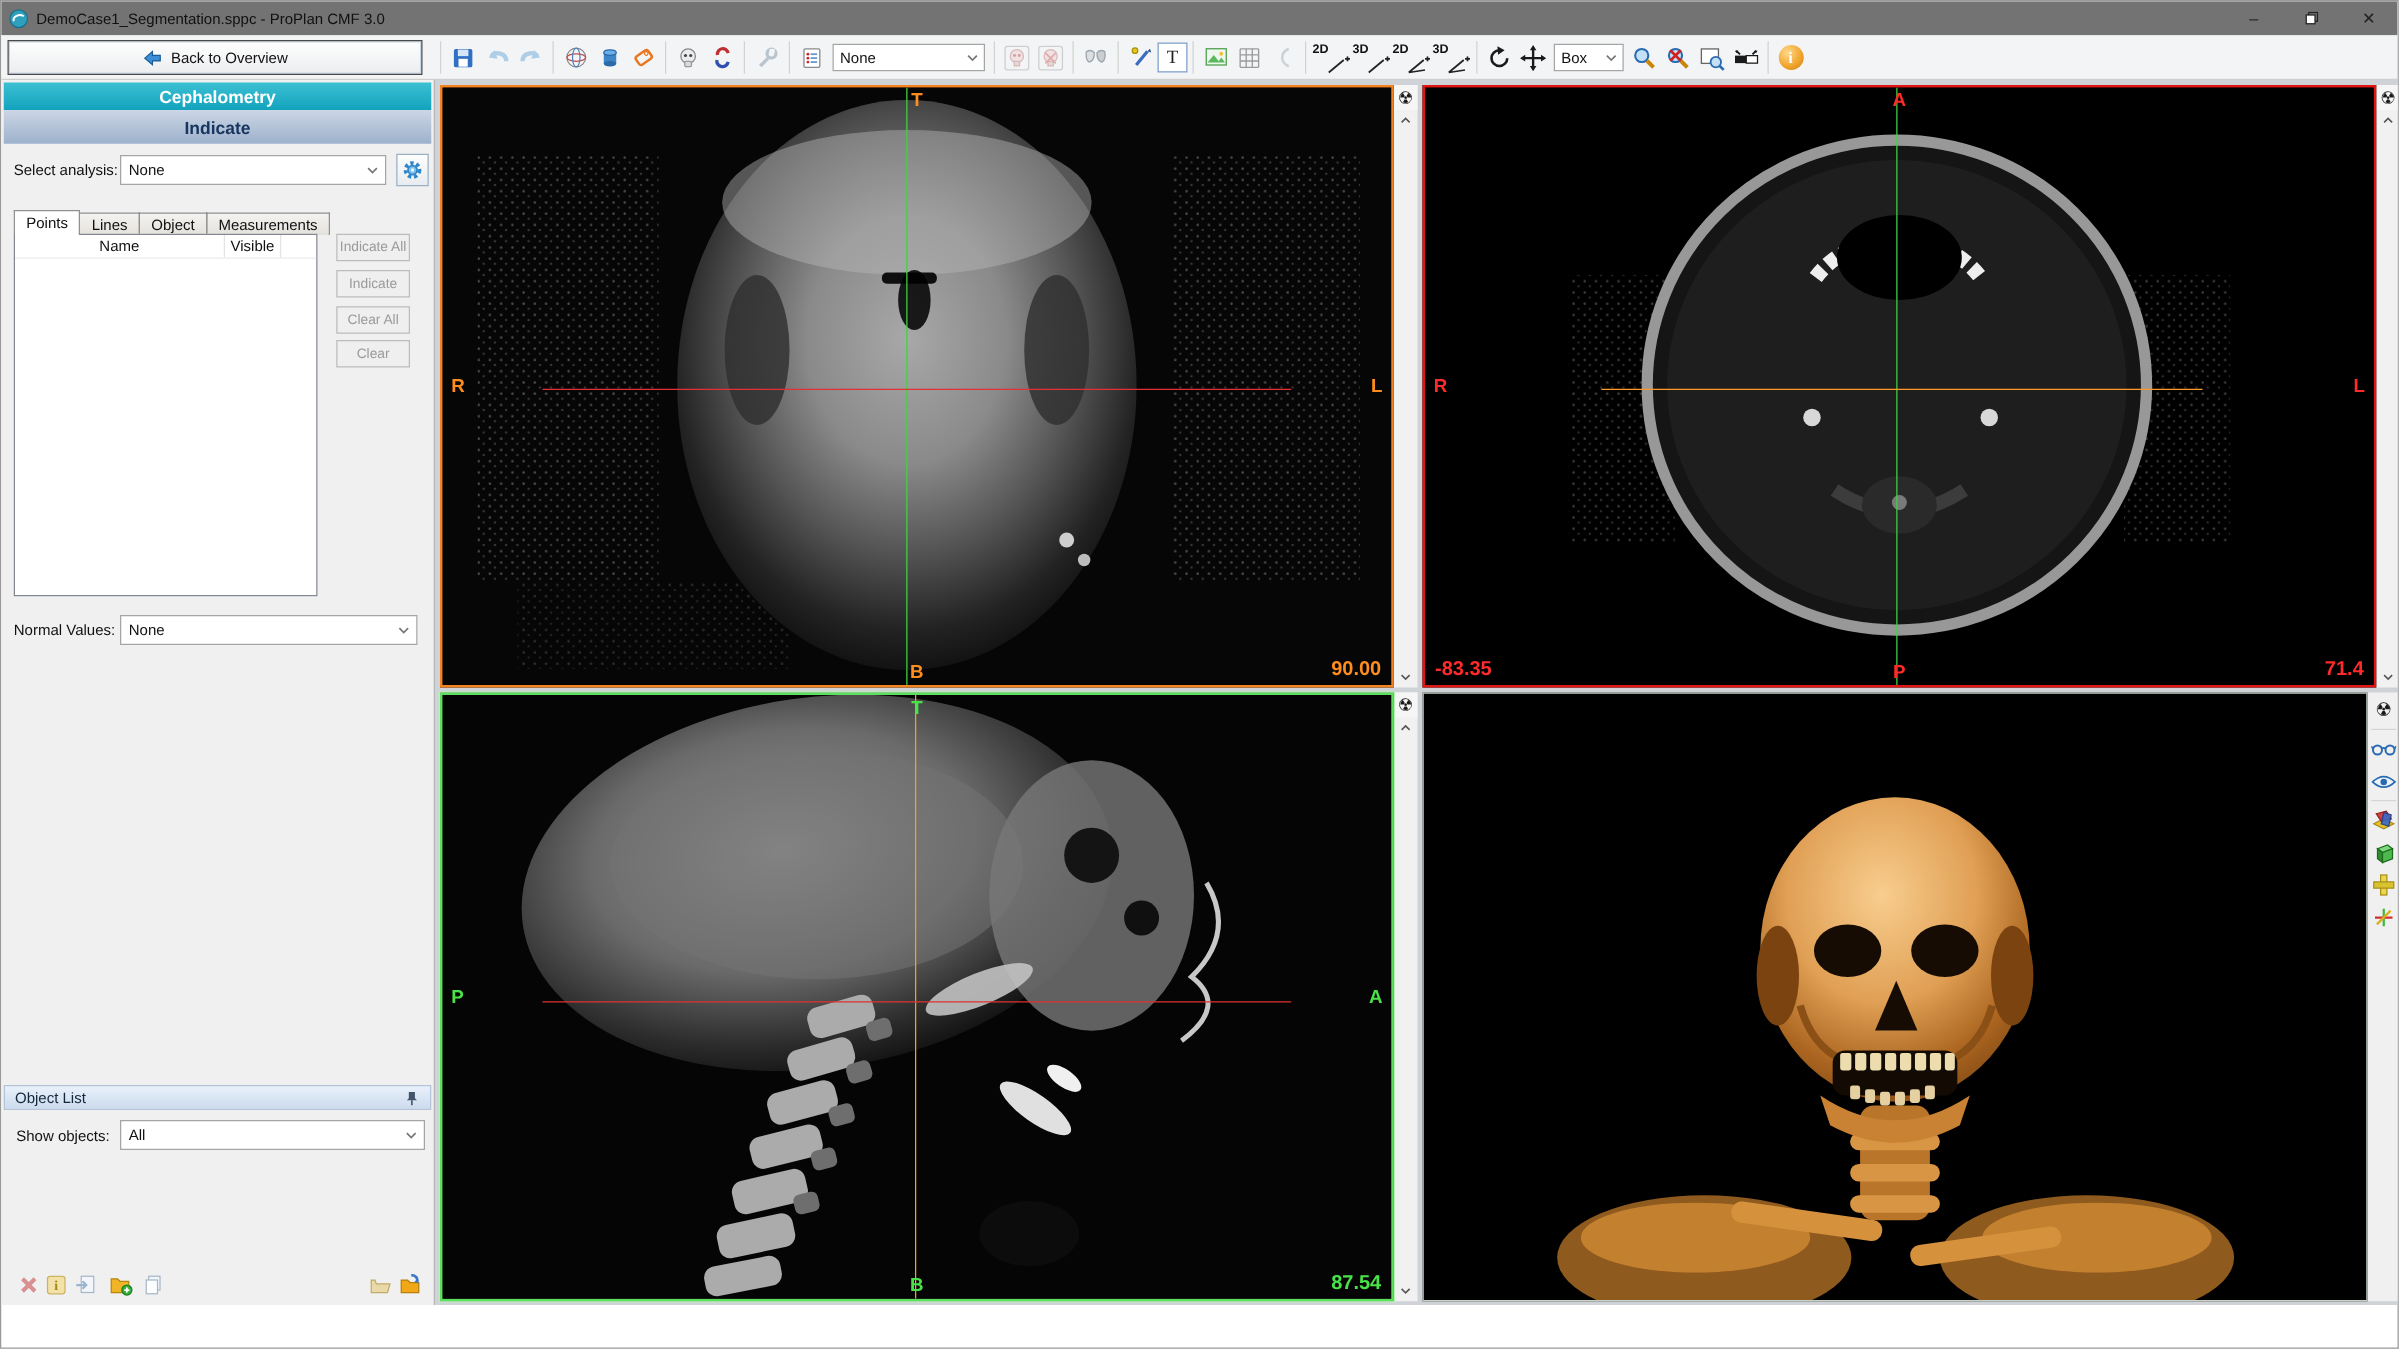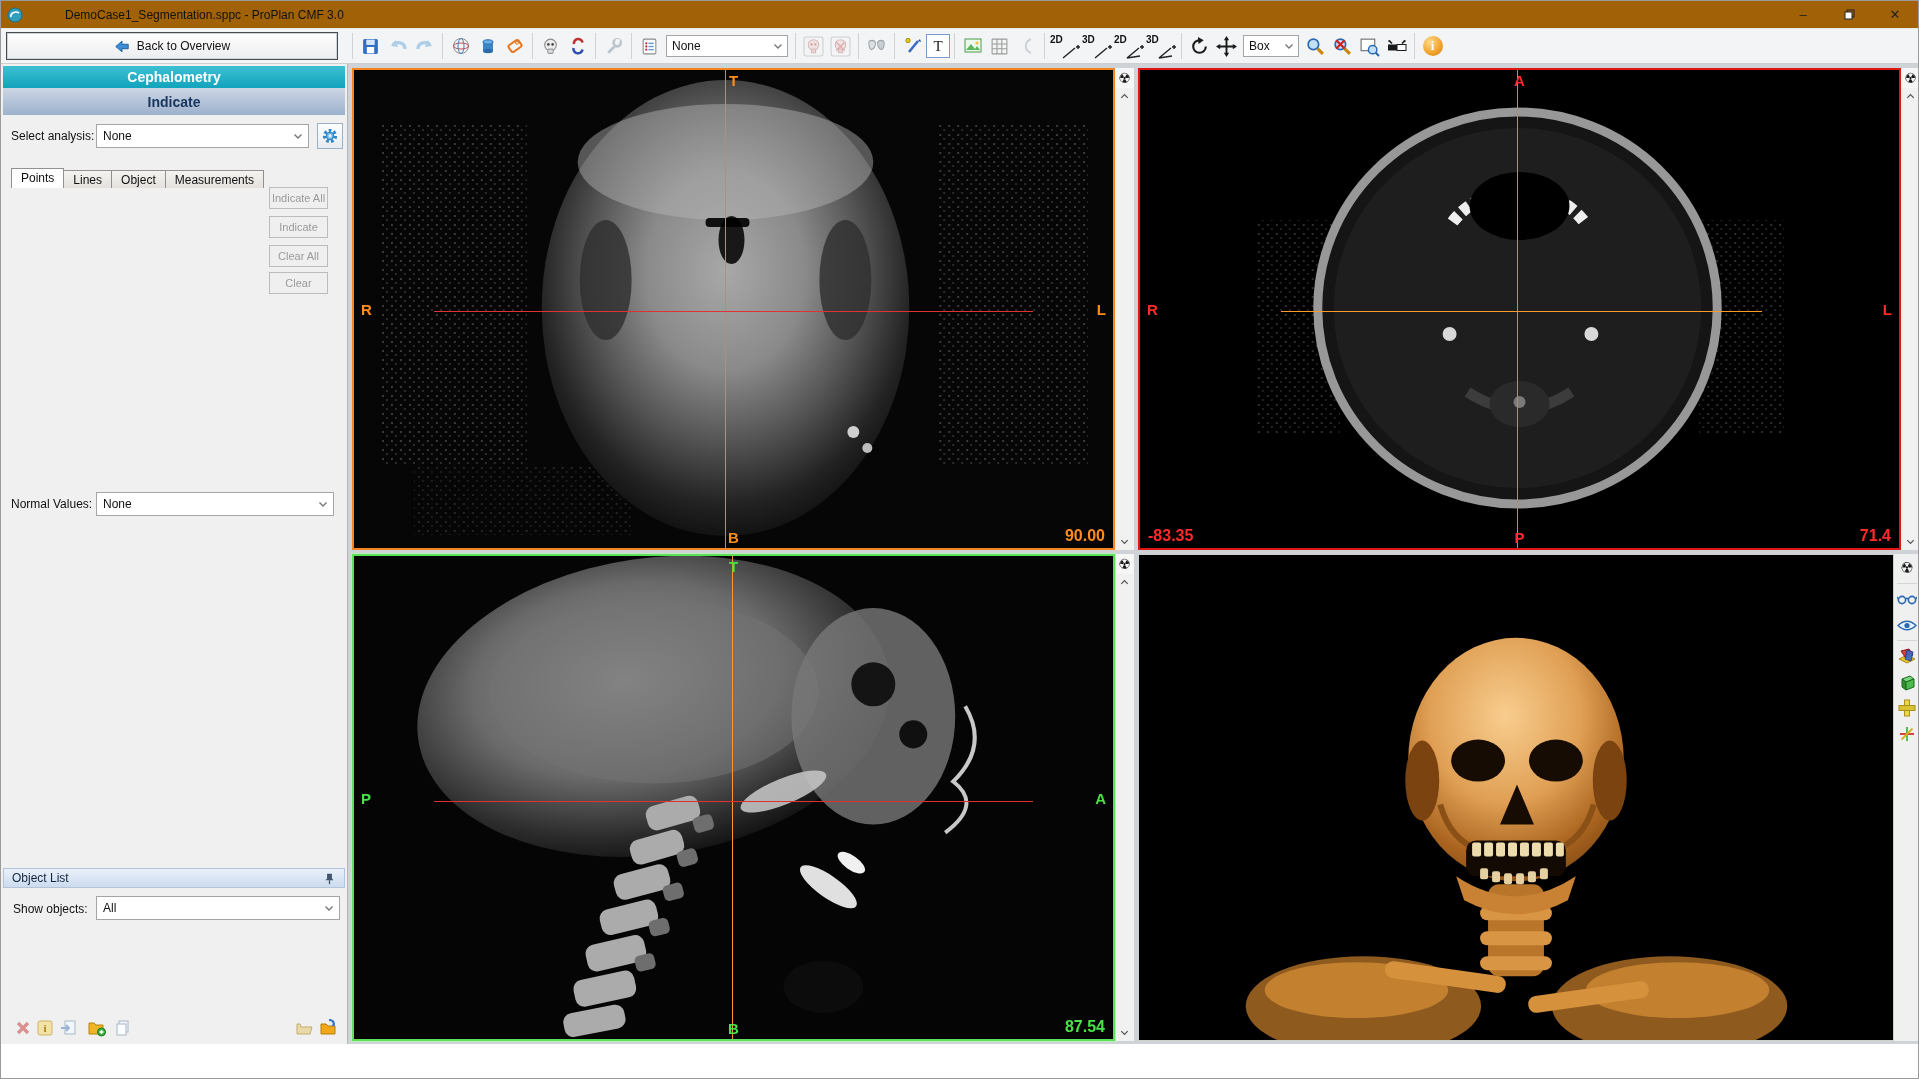--- a/index.html
+++ b/index.html
@@ -1,19 +1,19 @@
 <!DOCTYPE html>
 <html><head>
 <meta charset="utf-8">
 <style>
   html,body{margin:0;padding:0;background:#888;}
   .app{position:relative;width:1919px;height:1079px;background:#ffffff;font-family:"Liberation Sans",sans-serif;overflow:hidden;box-sizing:border-box;border:1px solid #9a9a9a;}
   *{box-sizing:border-box;}
   
-  .titlebar{height:27px;display:flex;align-items:center;background:#a16207;padding-left:6px;gap:36px;}
+  .titlebar{height:27px;display:flex;align-items:center;background:#737373;padding-left:6px;}
   .title-text{font-size:12px;color:#111;margin-left:6px;}
   .win-controls{margin-left:auto;display:flex;height:27px;}
   .win-btn{width:46px;height:27px;display:flex;align-items:center;justify-content:center;font-size:13px;color:#222;}
   
   .menubar{height:17px;display:flex;align-items:center;background:#fff;font-size:12px;color:#111;padding-left:4px;}
   .menu-item{padding:1px 8px;cursor:default;}
   .menu-item::first-letter{text-decoration:underline;}
   
   .toolbar{height:36px;background:#f3f4f5;border-top:1px solid #e8e8e8;border-bottom:1px solid #cfcfcf;display:flex;align-items:center;padding:0 5px;}
   .back-btn{width:332px;height:28px;border:1px solid #4a4a4a;box-shadow:inset 0 0 0 1px #c8d6e4;background:linear-gradient(#fefefe,#ecedef);display:flex;align-items:center;justify-content:center;gap:7px;font-size:12px;color:#111;margin-right:10px;}
@@ -354,20 +354,27 @@
           </svg>
         </div>
 
       <div class="tabs">
         <div class="tab active">Points</div>
         <div class="tab">Lines</div>
         <div class="tab">Object</div>
         <div class="tab">Measurements</div>
       </div>
 
+      <div class="listbox">
+        <div class="lb-head">
+          <div class="lb-col" style="width:168px;">Name</div>
+          <div class="lb-col" style="width:45px;">Visible</div>
+          <div class="lb-col" style="flex:1;border-right:none;"></div>
+        </div>
+      </div>
 
       <div class="side-btn" style="top:123px;">Indicate All</div>
       <div class="side-btn" style="top:152px;">Indicate</div>
       <div class="side-btn" style="top:181px;">Clear All</div>
       <div class="side-btn" style="top:208px;">Clear</div>
 
       <span class="sb-label" style="top:433px;left:10px;">Normal Values:</span>
       <div class="sb-dd" style="top:428px;left:95px;width:238px;">
         <span>None</span>
         <span class="chev">

